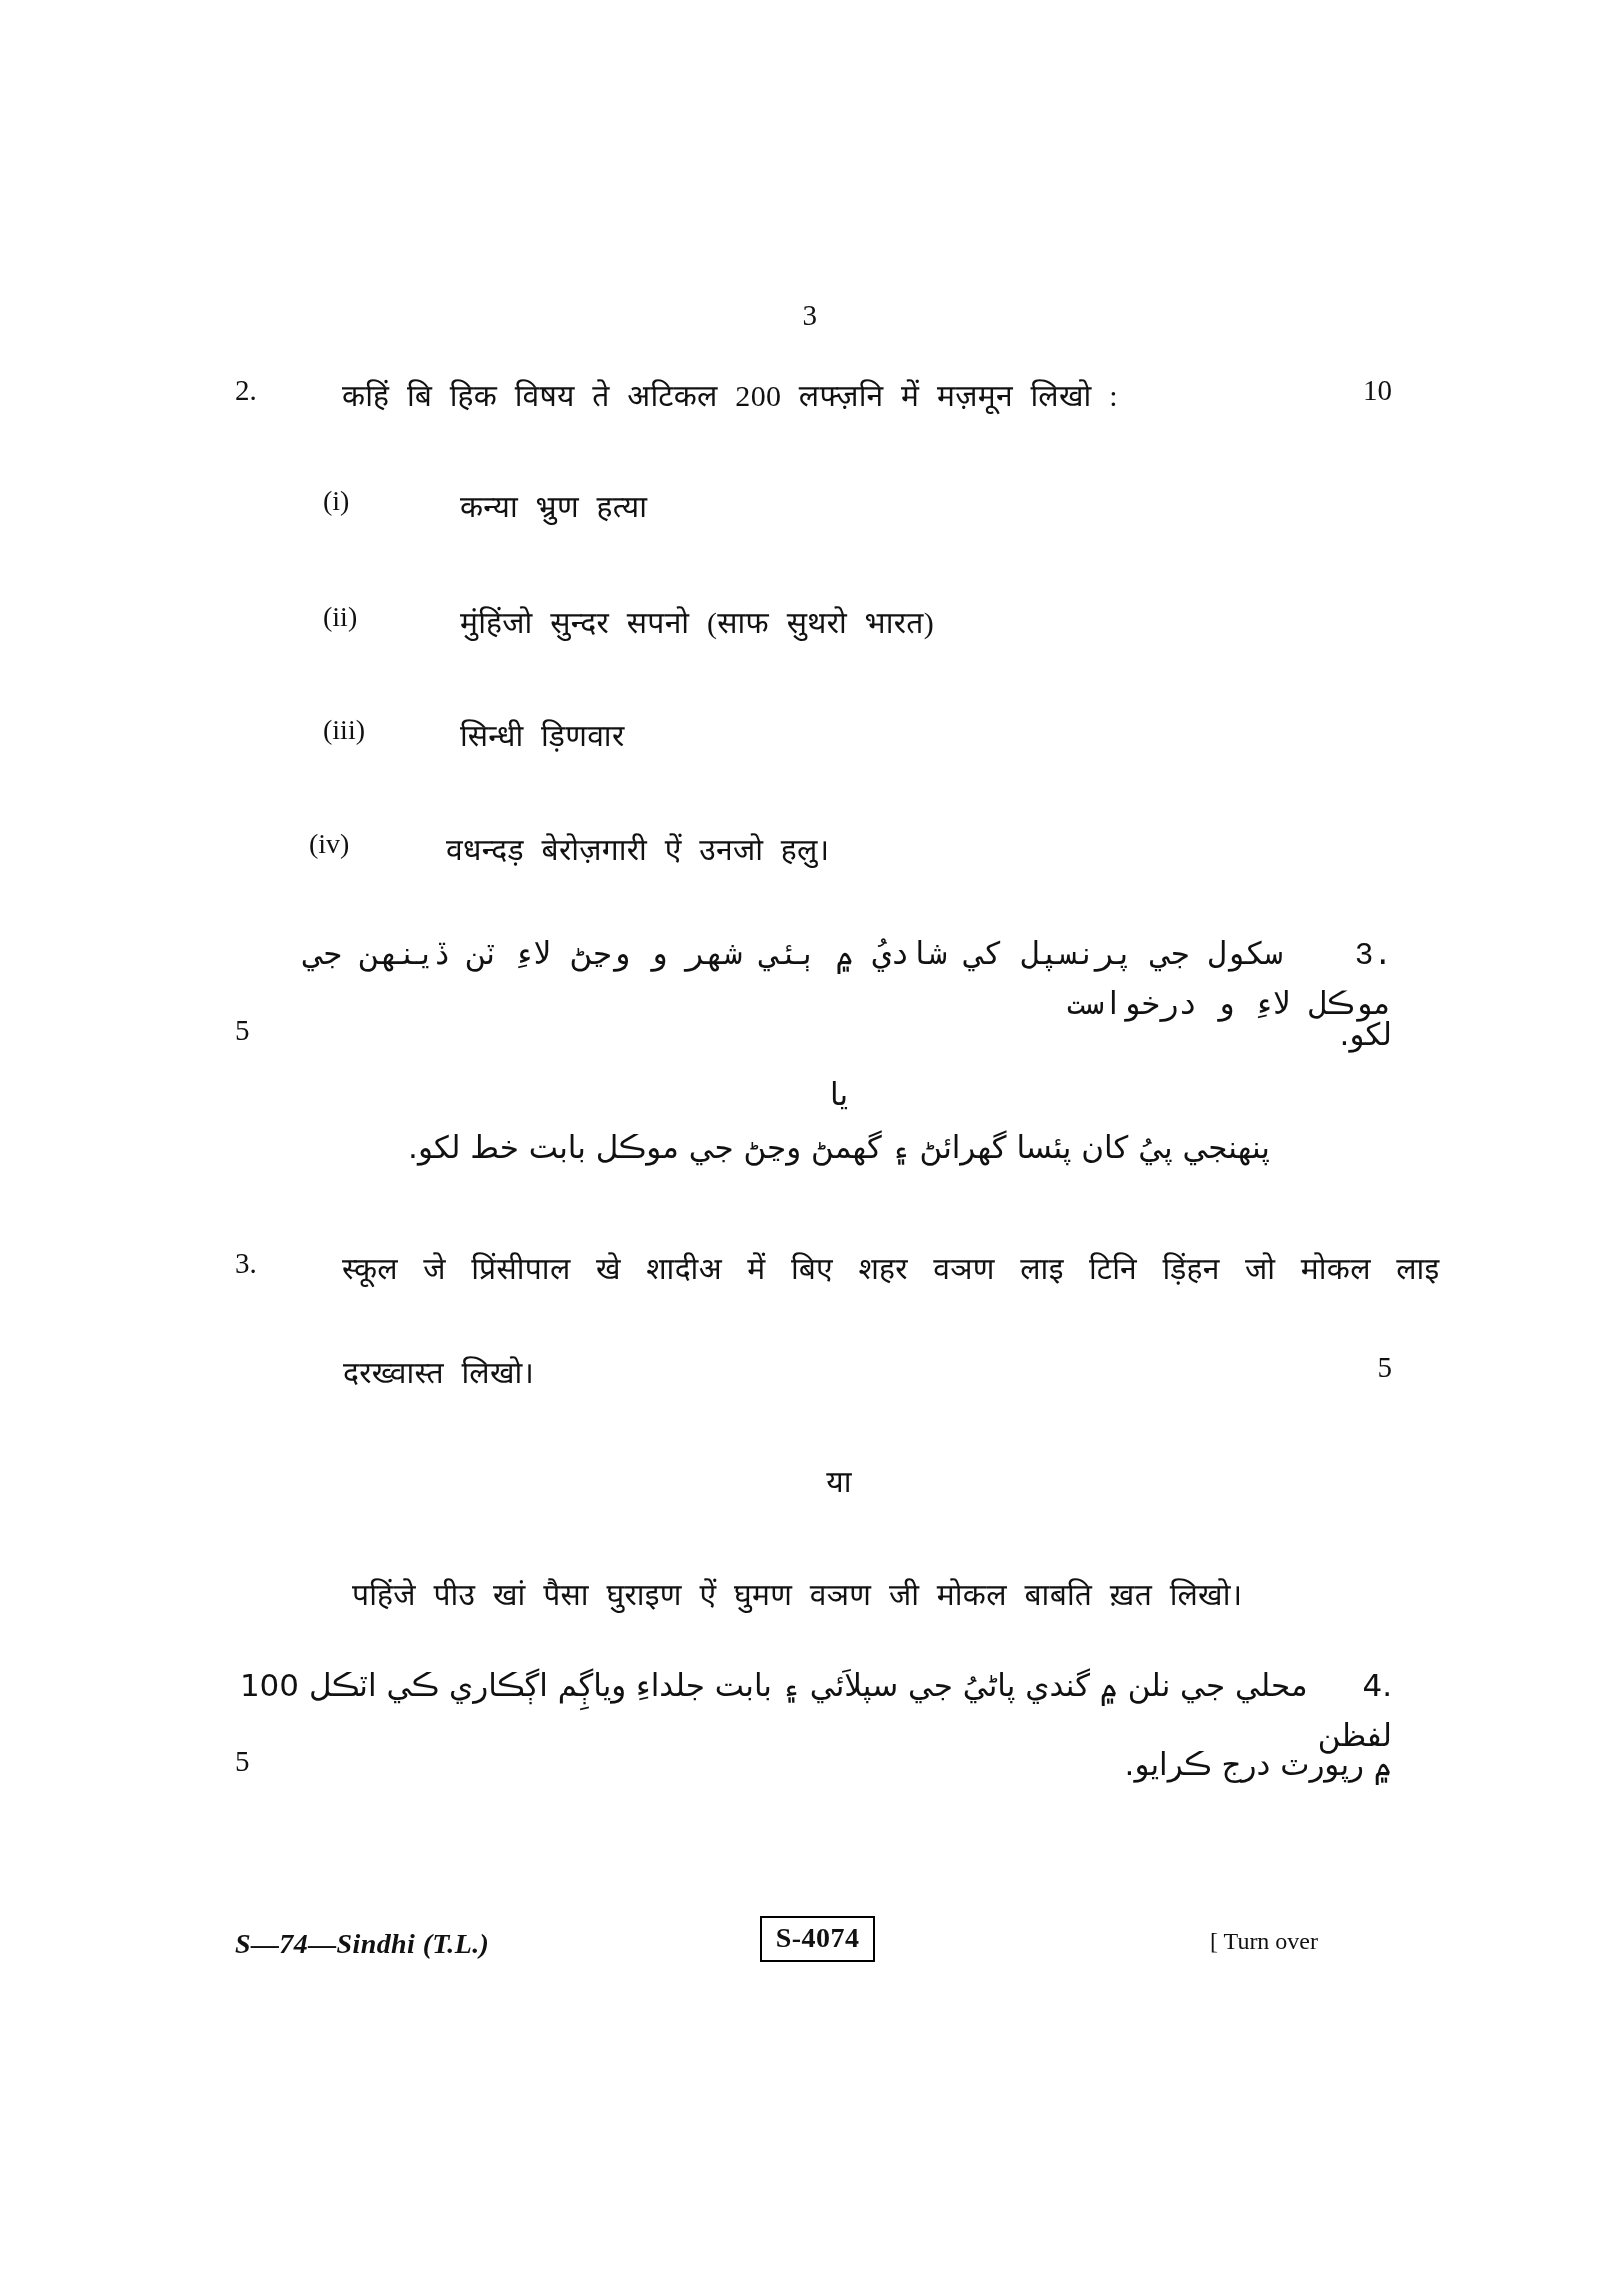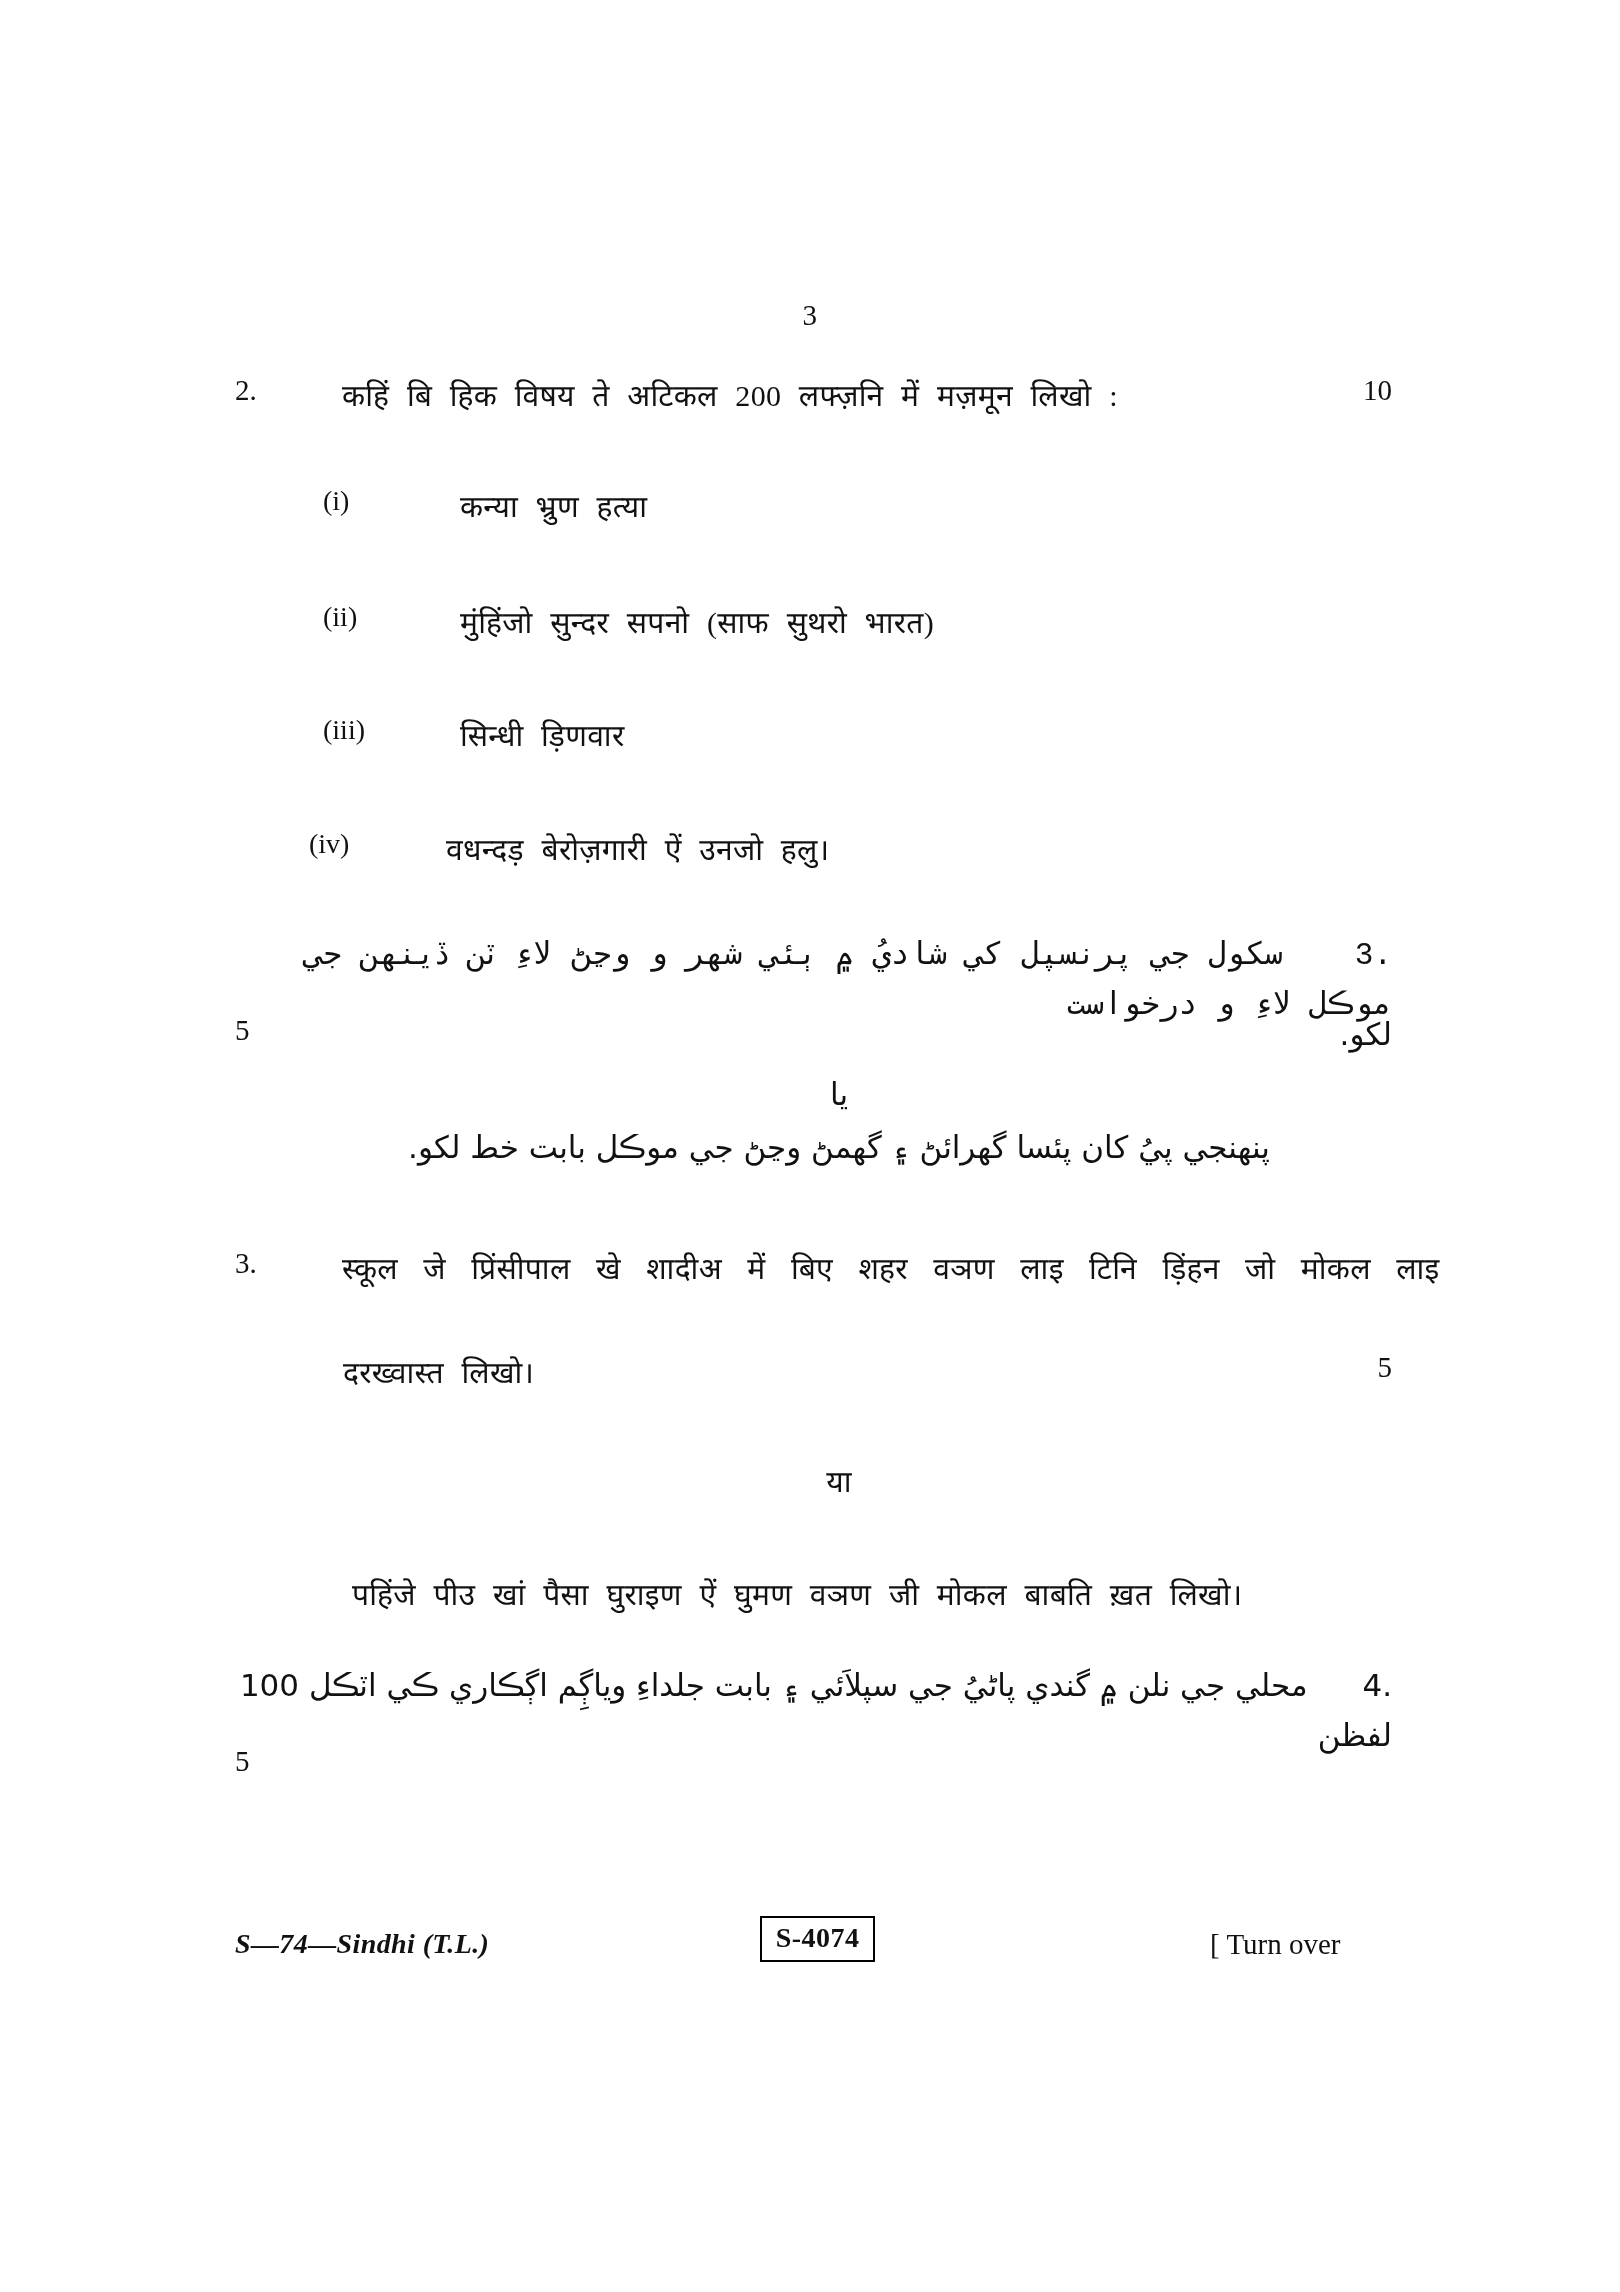--- a/index.html
+++ b/index.html
@@ -138,21 +138,21 @@
     border: 2.9px solid #000;
     padding: 3.9px 13.7px 5.9px 13.7px;
     font-weight: bold;
     font-size: 28px;
     letter-spacing: 0.5px;
   }
   .footer-right {
     position: absolute;
     left: 1210px;
     top: 11.8px;
-    font-size: 29px;
+    font-size: 24px;
   }
 
   .nowrap { white-space: nowrap; }
 </style>
 </head>
 <body>
 
 <div class="page">
 
   <div class="page-number">3</div>
@@ -213,20 +213,23 @@
   <div class="q-row" style="top:1573px; left:323px; width:1078px;">
     <div class="q-text deva deva-wide">पहिंजे पीउ खां पैसा घुराइण ऐं घुमण वञण जी मोकल बाबति ख़त लिखो।</div>
   </div>
 
   <div class="arabic-block" style="top:1661px; right:228px; width:1157px;">
     <span class="nowrap">.4</span>
     <span style="display:inline-block;width:35px;"></span>
     <span>محلي جي نلن ۾ گندي پاڻيُ جي سپلاَئي ۽ بابت جلداءِ وياڳِم اڳڪاري ڪي اٽڪل 100 لفظن</span>
   </div>
 
+  <div class="arabic-block" style="top:1740px; right:228px; width:1157px;">
+    <span>۾ رپورٽ درج ڪرايو.</span>
+  </div>
   <div class="arabic-num" style="top:1745px; left:235px;">5</div>
 
   <div class="footer">
     <div class="footer-left">S—74—Sindhi (T.L.)</div>
     <div class="footer-code">S-4074</div>
     <div class="footer-right">[ Turn over</div>
   </div>
 
 </div>
 

